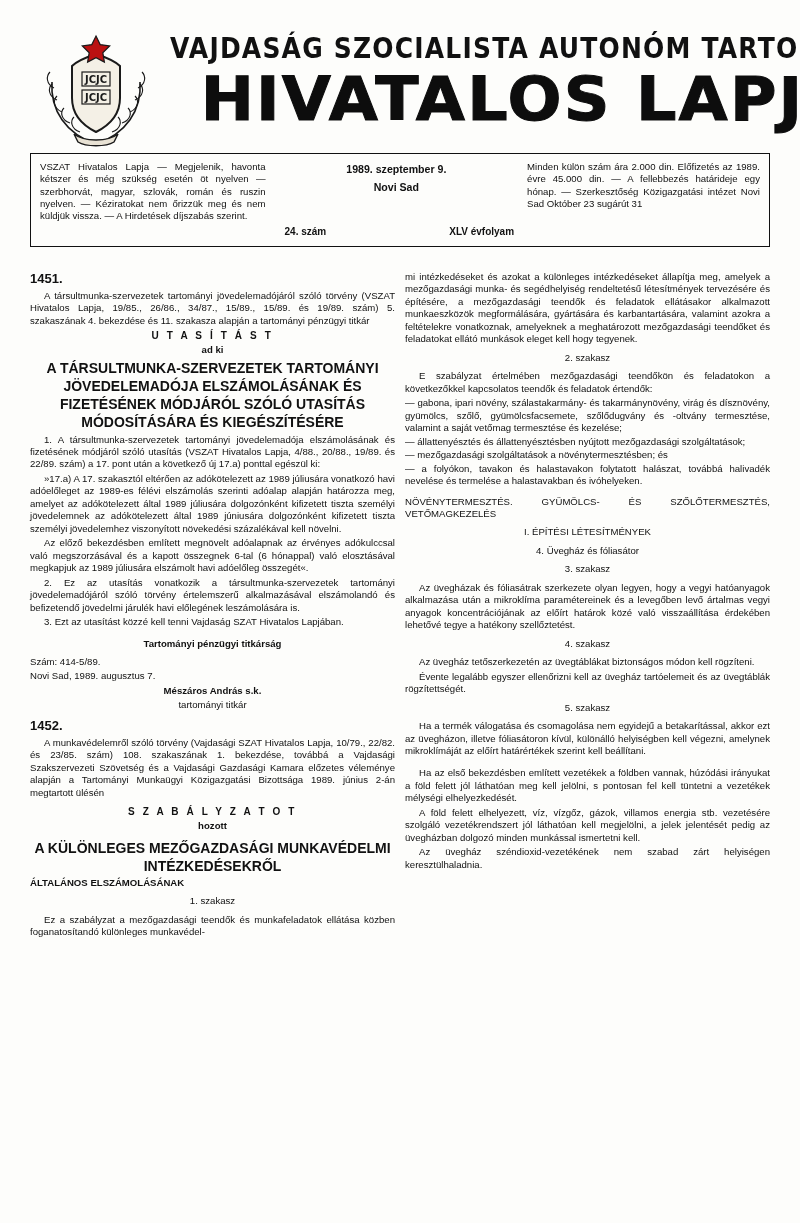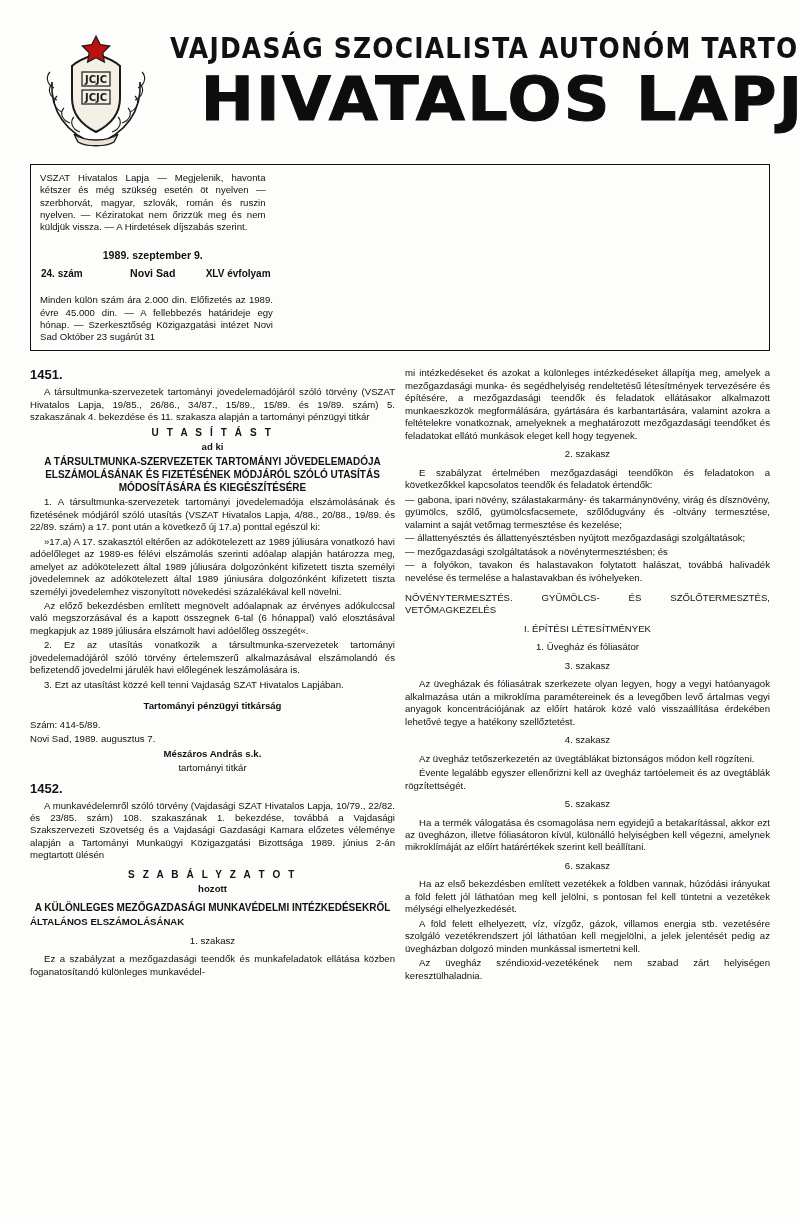--- a/index.html
+++ b/index.html
@@ -64,27 +64,26 @@
     line-height: 0.94;
     letter-spacing: 2px;
     color: #0d0d0d;
     -webkit-text-stroke: 1px #0d0d0d;
     transform: scaleX(1.06);
     transform-origin: center top;
   }
 
   
   .infobox {
-    margin-top: 14px;
+    margin-top: 3px;
     border: 1.5px solid #111;
     display: flex;
     font-size: 9.6px;
     line-height: 1.28;
     min-height: 92px;
-    flex-direction: column;
   }
   .infobox .col {
     padding: 7px 9px 7px 9px;
     box-sizing: border-box;
   }
   .infobox .col.left {
     width: 33%;
     text-align: justify;
   }
   .infobox .col.mid {
@@ -113,21 +112,21 @@
     bottom: 7px;
     display: flex;
     justify-content: space-between;
     padding: 0 4px;
     font-weight: 700;
     font-size: 10px;
   }
 
   
   .columns {
-    margin-top: 16px;
+    margin-top: 24px;
     display: flex;
     gap: 10px;
     font-size: 9.6px;
     line-height: 1.3;
   }
   .col-body {
     width: 50%;
     text-align: justify;
   }
   .col-body p {
@@ -144,21 +143,21 @@
     font-weight: 700;
     text-align: center;
     margin: 8px 0 2px 0;
     font-size: 10px;
   }
   .center { text-align: center; }
   .bold { font-weight: 700; }
   .title-caps {
     font-weight: 700;
     text-align: center;
-    font-size: 10px;
+    font-size: 14px;
     line-height: 1.3;
     margin: 4px 0 6px 0;
   }
   .gap { height: 7px; }
   .gap-sm { height: 4px; }
   .sig {
     text-align: center;
     font-weight: 700;
     margin-top: 8px;
   }
@@ -273,36 +272,35 @@
         <p>— gabona, ipari növény, szálastakarmány- és takarmánynövény, virág és dísznövény, gyümölcs, szőlő, gyümölcsfacsemete, szőlődugvány és -oltvány termesztése, valamint a saját vetőmag termesztése és kezelése;</p>
         <p>— állattenyésztés és állattenyésztésben nyújtott mezőgazdasági szolgáltatások;</p>
         <p>— mezőgazdasági szolgáltatások a növénytermesztésben; és</p>
         <p>— a folyókon, tavakon és halastavakon folytatott halászat, továbbá halivadék nevelése és termelése a halastavakban és ivóhelyeken.</p>
       </div>
       <div class="gap"></div>
       <p>NÖVÉNYTERMESZTÉS. GYÜMÖLCS- ÉS SZŐLŐTERMESZTÉS, VETŐMAGKEZELÉS</p>
       <div class="gap-sm"></div>
       <p class="center">I. ÉPÍTÉSI LÉTESÍTMÉNYEK</p>
       <div class="gap-sm"></div>
-      <p class="center">1. Üvegház és fóliasátor</p>
+      <p class="center">4. Üvegház és fóliasátor</p>
       <div class="gap-sm"></div>
       <p class="center">3. szakasz</p>
       <div class="gap-sm"></div>
       <p class="indent">Az üvegházak és fóliasátrak szerkezete olyan legyen, hogy a vegyi hatóanyagok alkalmazása után a mikroklíma paramétereinek és a levegőben levő ártalmas vegyi anyagok koncentrációjának az előírt határok közé való visszaállítása érdekében lehetővé tegye a hatékony szellőztetést.</p>
       <div class="gap-sm"></div>
       <p class="center">4. szakasz</p>
       <div class="gap-sm"></div>
       <p class="indent">Az üvegház tetőszerkezetén az üvegtáblákat biztonságos módon kell rögzíteni.</p>
       <p class="indent">Évente legalább egyszer ellenőrizni kell az üvegház tartóelemeit és az üvegtáblák rögzítettségét.</p>
       <div class="gap-sm"></div>
       <p class="center">5. szakasz</p>
       <div class="gap-sm"></div>
       <p class="indent">Ha a termék válogatása és csomagolása nem egyidejű a betakarítással, akkor ezt az üvegházon, illetve fóliasátoron kívül, különálló helyiségben kell végezni, amelynek mikroklímáját az előírt határértékek szerint kell beállítani.</p>
       <div class="gap-sm"></div>
-      <p class="center">6. szakasz</p>
       <div class="gap-sm"></div>
       <p class="indent">Ha az első bekezdésben említett vezetékek a földben vannak, húzódási irányukat a föld felett jól láthatóan meg kell jelölni, s pontosan fel kell tüntetni a vezetékek mélységi elhelyezkedését.</p>
       <p class="indent">A föld felett elhelyezett, víz, vízgőz, gázok, villamos energia stb. vezetésére szolgáló vezetékrendszert jól láthatóan kell megjelölni, a jelek jelentését pedig az üvegházban dolgozó minden munkással ismertetni kell.</p>
       <p class="indent">Az üvegház széndioxid-vezetékének nem szabad zárt helyiségen keresztülhaladnia.</p>
     </div>
 
   </div>
 </div>
 
 </body></html>

